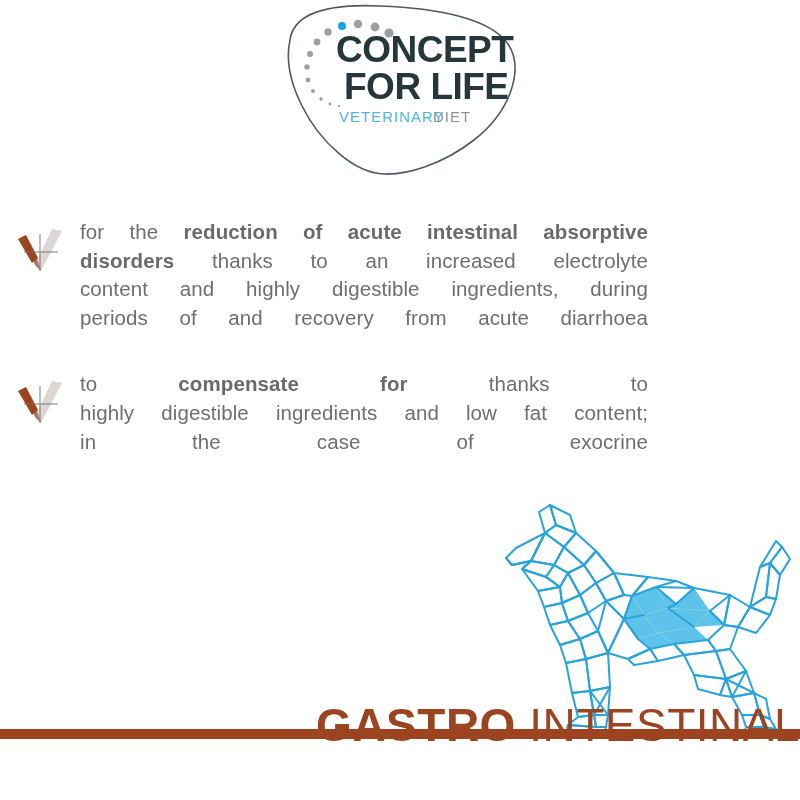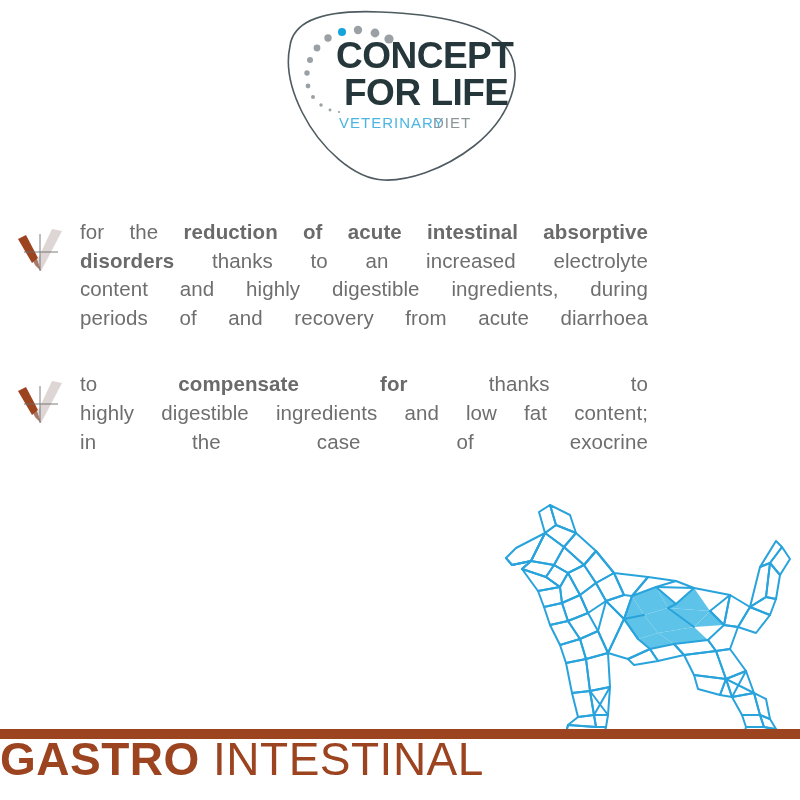--- a/index.html
+++ b/index.html
@@ -19,21 +19,21 @@
     position: absolute;
     inset: 0;
     width: 800px;
     height: 800px;
   }
 
   
   .logo-wrap {
     position: absolute;
     left: 276px;
-    top: 8px;
+    top: 2px;
     width: 250px;
     height: 175px;
   }
   .logo-svg { display: block; }
 
   
   .bullets {
     position: absolute;
     left: 0;
     top: 218px;
@@ -89,23 +89,23 @@
     position: absolute;
     left: 0;
     top: 729px;
     width: 800px;
     height: 10px;
     background: #9c4320;
   }
   .footer-title {
     position: absolute;
     left: 0;
-    top: 731px;
+    top: 697px;
     width: 800px;
-    text-align: left;
+    text-align: right;
     color: #9c4320;
     font-size: 46px;
     line-height: 56px;
     letter-spacing: 0.5px;
     white-space: nowrap;
   }
   .footer-title .bold { font-weight: 700; }
   .footer-title .light { font-weight: 400; }
 </style>
 </head>

